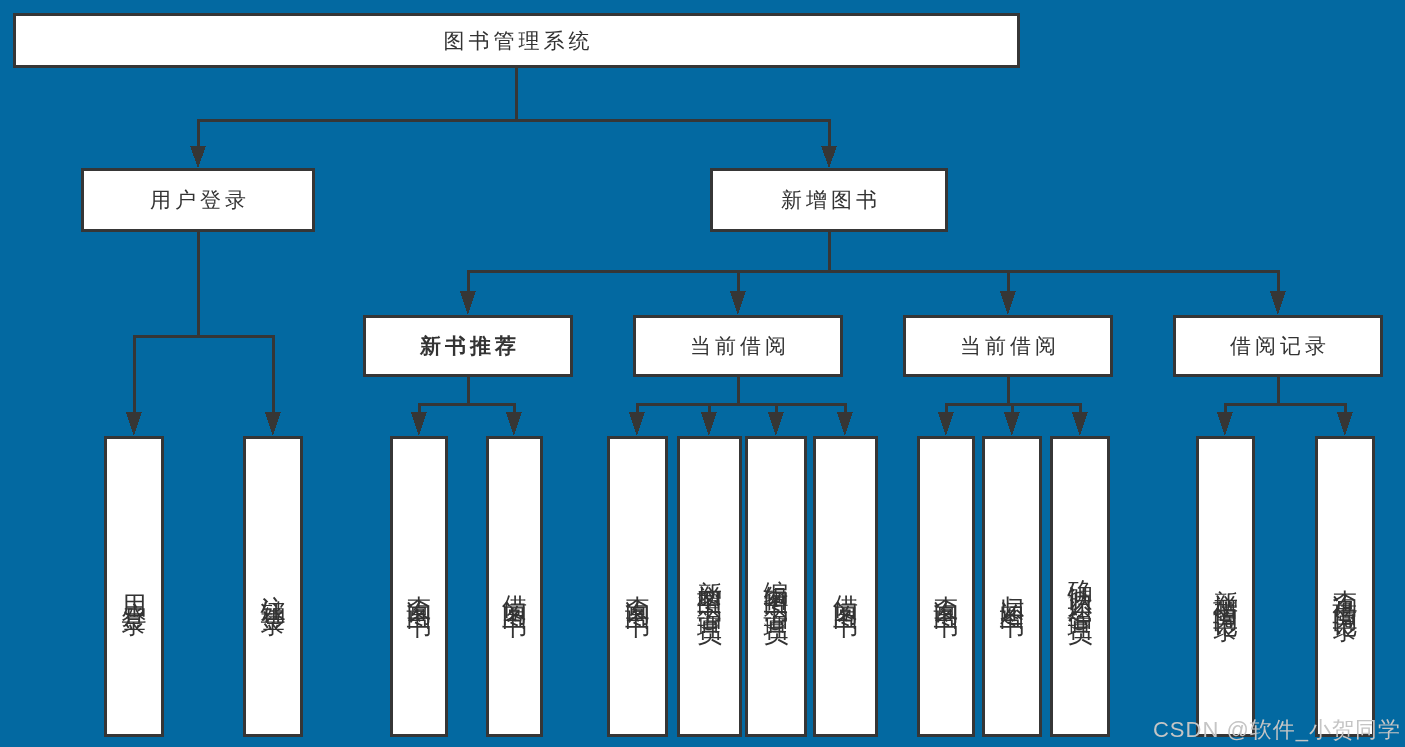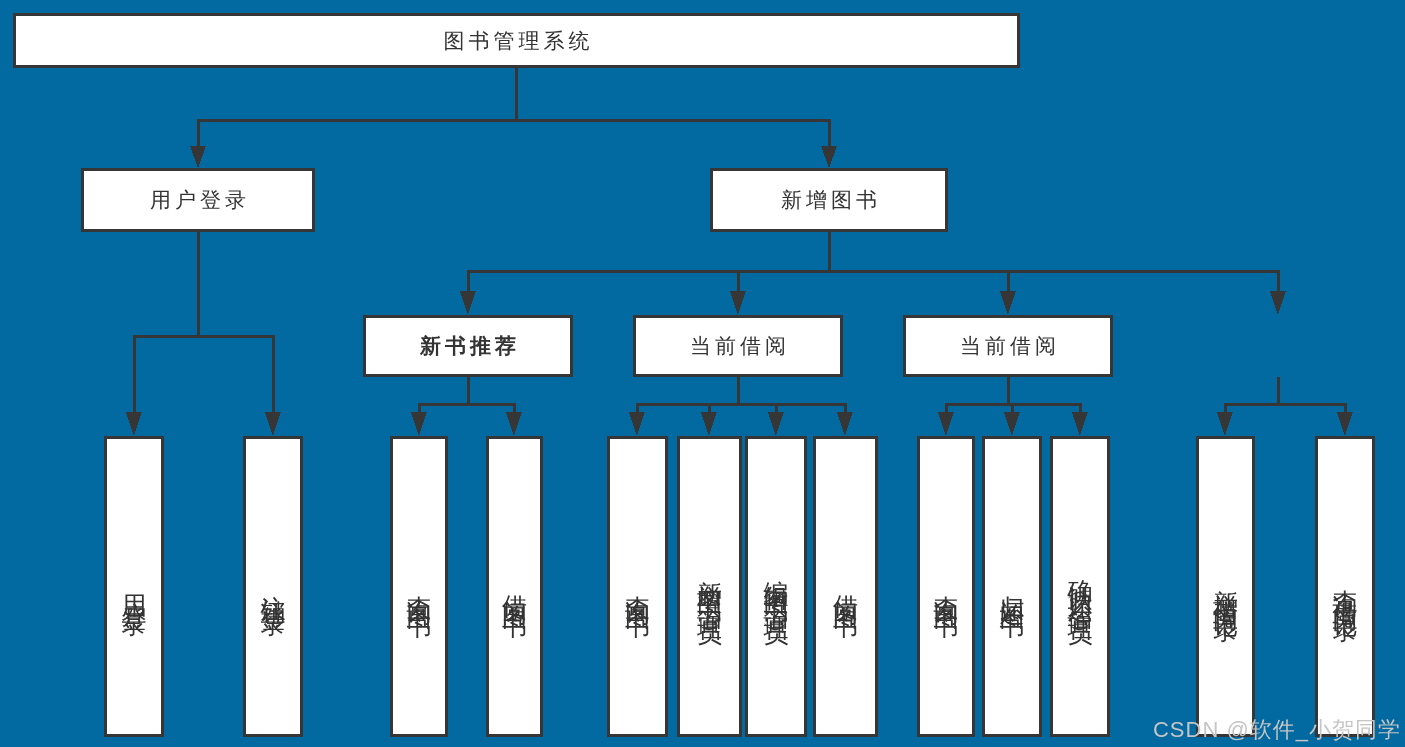--- a/index.html
+++ b/index.html
@@ -124,20 +124,21 @@
   </svg>
 
   <div class="node h" style="left:13px; top:13px; width:1007px; height:55px;">图书管理系统</div>
 
   <div class="node h" style="left:81px; top:168px; width:234px; height:64px;">用户登录</div>
   <div class="node h" style="left:710px; top:168px; width:238px; height:64px;">新增图书</div>
 
   <div class="node h" style="left:363px; top:315px; width:210px; height:62px;font-weight:bold;">新书推荐</div>
   <div class="node h" style="left:633px; top:315px; width:210px; height:62px;">当前借阅</div>
   <div class="node h" style="left:903px; top:315px; width:210px; height:62px;">当前借阅</div>
+  <div class="node h" style="left:1173px; top:315px; width:210px; height:62px;">借阅记录</div>
 
   <div class="node v" style="left:104px; top:436px; width:60px; height:301px;">用户登录</div>
   <div class="node v" style="left:243px; top:436px; width:60px; height:301px;">注销登录</div>
 
   <div class="node v" style="left:390px; top:436px; width:58px; height:301px;">查询图书</div>
   <div class="node v" style="left:486px; top:436px; width:57px; height:301px;">借阅图书</div>
 
   <div class="node v" style="left:607px; top:436px; width:61px; height:301px;">查询图书</div>
   <div class="node v" style="left:677px; top:436px; width:65px; height:301px;">新增图书（管理员）</div>
   <div class="node v" style="left:745px; top:436px; width:62px; height:301px;">编辑图书（管理员）</div>

